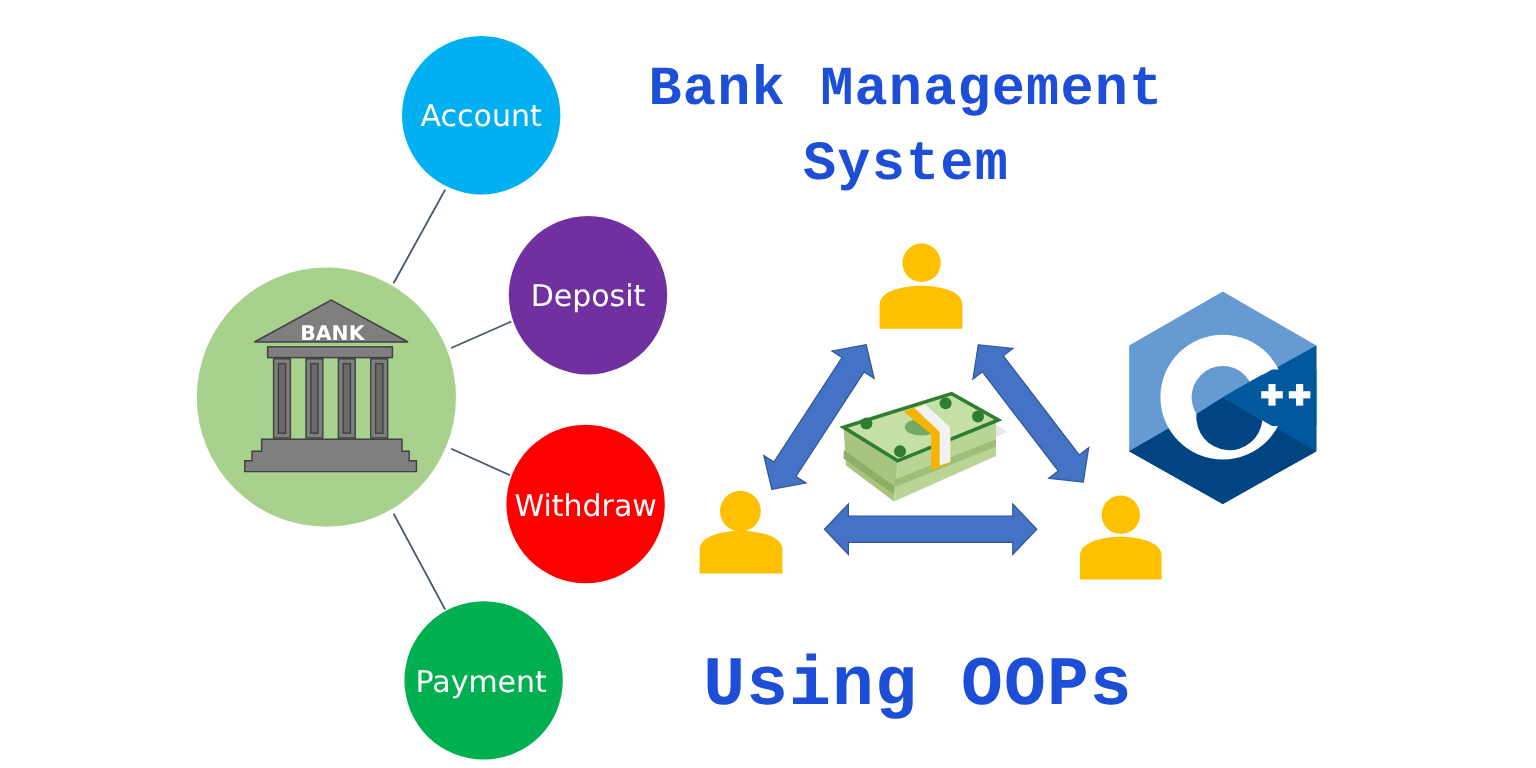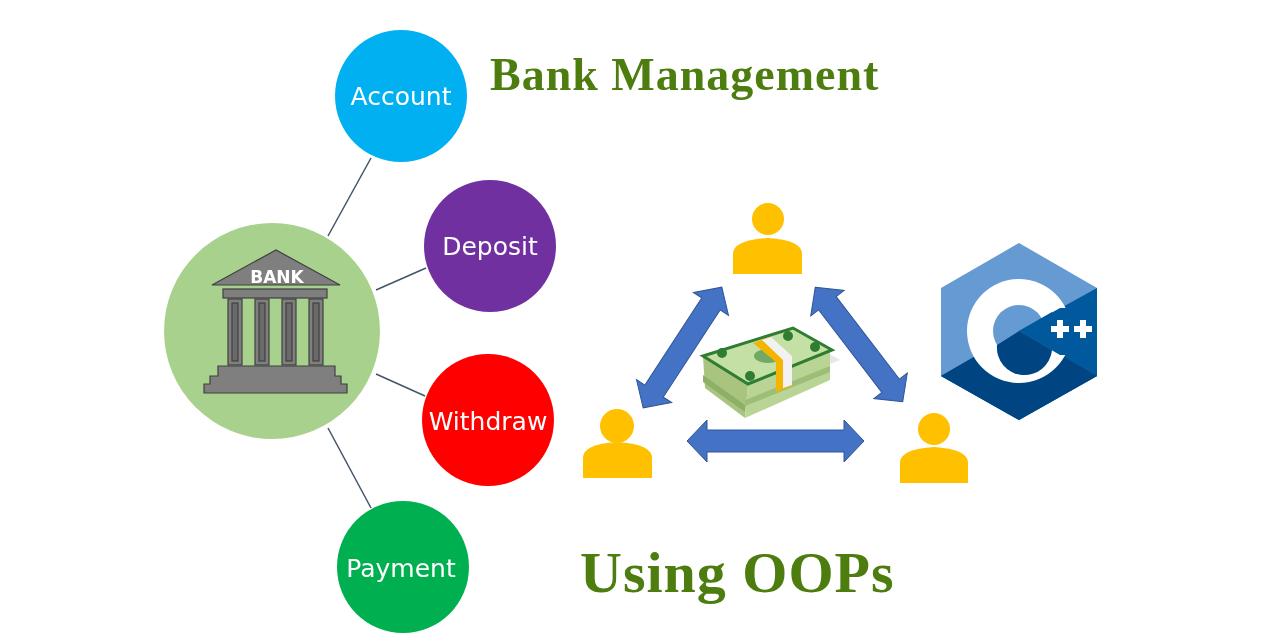--- a/index.html
+++ b/index.html
@@ -1,20 +1,20 @@
 <!DOCTYPE html>
 <html><head>
 <meta charset="utf-8">
 <style>
   html, body { margin: 0; padding: 0; background: #ffffff; }
   body { width: 1280px; height: 640px; position: relative; overflow: hidden;
          font-family: "Liberation Sans", "DejaVu Sans", sans-serif; }
   #stage { position: absolute; left: 0; top: 0; width: 1280px; height: 640px; }
-  .title { position: absolute; color: #4d7c0f; font-family: Liberation Serif, serif;
-           font-weight: bold; text-align: left; letter-spacing: 1px; white-space: nowrap; }
+  .title { position: absolute; color: #1d4ed8; font-family: Liberation Mono, monospace;
+           font-weight: bold; text-align: center; letter-spacing: 1px; white-space: nowrap; }
   #title-line1 { left: 490px; top: 46px; width: 530px; font-size: 46px; line-height: 58px; }
   #title-line2 { left: 490px; top: 108px; width: 530px; font-size: 46px; line-height: 58px; }
   #subtitle { left: 580px; top: 538px; width: 370px; font-size: 58px; line-height: 70px; }
   .node-label { font-family: "DejaVu Sans", sans-serif; fill: #ffffff; font-size: 25px; }
 </style>
 </head>
 <body>
 
 <div id="stage">
   <svg width="1280" height="640" viewBox="0 0 1280 640" xmlns="http://www.w3.org/2000/svg">
@@ -117,14 +117,15 @@
       <g fill="#ffffff">
         <rect x="1051" y="326" width="18" height="6"></rect>
         <rect x="1057" y="320" width="6" height="18"></rect>
         <rect x="1074" y="326" width="18" height="6"></rect>
         <rect x="1080" y="320" width="6" height="18"></rect>
       </g>
     </g>
   </svg>
 
   <div class="title" id="title-line1">Bank Management</div>
+  <div class="title" id="title-line2">System</div>
   <div class="title" id="subtitle">Using OOPs</div>
 </div>
 
 </body></html>

